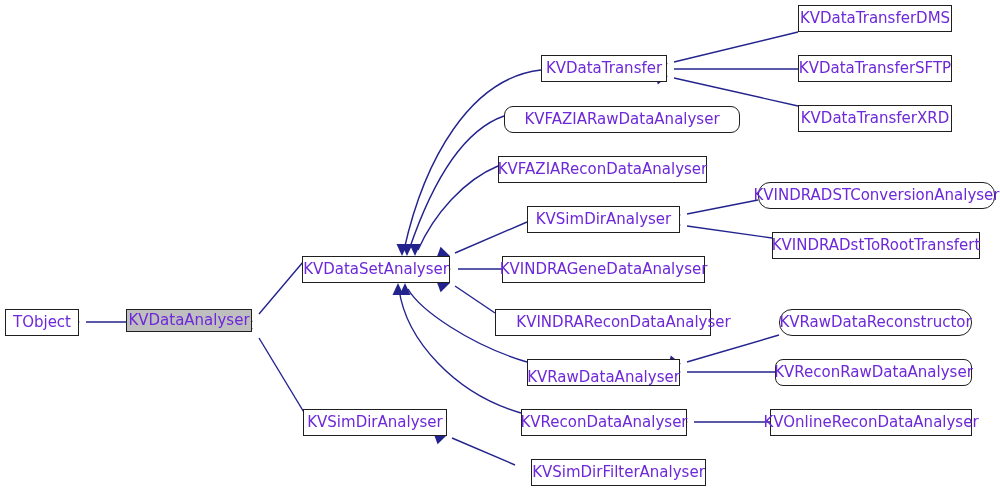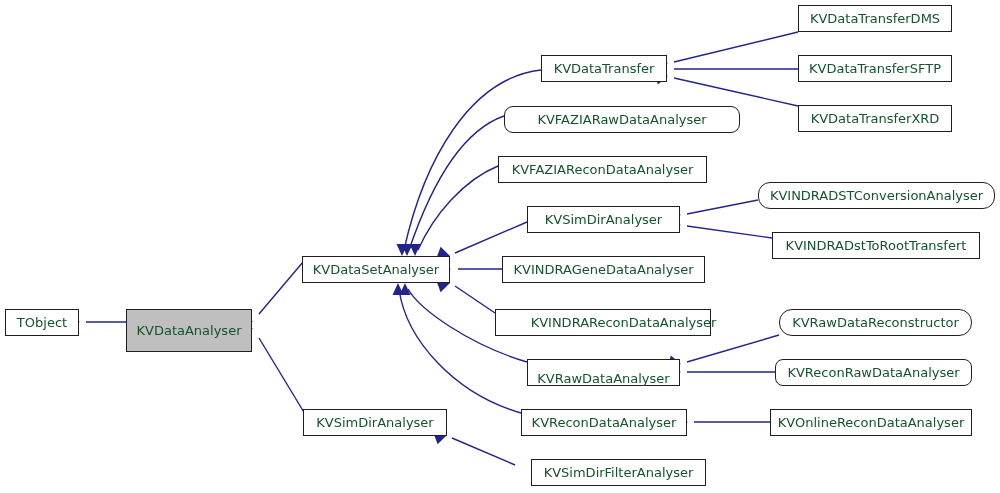--- a/index.html
+++ b/index.html
@@ -23,22 +23,22 @@
     top: 0;
     width: 1000px;
     height: 493px;
     pointer-events: none;
   }
   .node {
     position: absolute;
     box-sizing: border-box;
     border: 1px solid #1f1f1f;
     background: #ffffff;
-    color: #14532d;
-    font-size: 13px;
+    color: #6d28d9;
+    font-size: 15px;
     line-height: 1;
     display: flex;
     align-items: center;
     justify-content: center;
     white-space: nowrap;
     letter-spacing: 0px;
   }
   .node.highlight {
     background: #bfbfbf;
   }
@@ -90,21 +90,21 @@
       <polygon points="0,0 -12,-5.5 -12,5.5" fill="#23238e" transform="translate(681,215) rotate(360)"></polygon>
       <polygon points="0,0 -12,-5.5 -12,5.5" fill="#23238e" transform="translate(681,225) rotate(360)"></polygon>
       <polygon points="0,0 -12,-5.5 -12,5.5" fill="#23238e" transform="translate(681,364) rotate(375)"></polygon>
       <polygon points="0,0 -12,-5.5 -12,5.5" fill="#23238e" transform="translate(681,372) rotate(360)"></polygon>
       <polygon points="0,0 -12,-5.5 -12,5.5" fill="#23238e" transform="translate(688,422) rotate(360)"></polygon>
     </svg>
   <div id="node-layer">
       <div class="node" style="left: 5px; top: 309px; width: 74px; height: 27px;">
         <span class="label">TObject</span>
       </div>
-      <div class="node highlight" style="left: 126px; top: 309px; width: 126px; height: 43px;">
+      <div class="node highlight" style="left: 126px; top: 309px; width: 126px; height: 23px;">
         <span class="label">KVDataAnalyser</span>
       </div>
       <div class="node" style="left: 302px; top: 256px; width: 148px; height: 27px;">
         <span class="label">KVDataSetAnalyser</span>
       </div>
       <div class="node" style="left: 303px; top: 409px; width: 144px; height: 27px;">
         <span class="label">KVSimDirAnalyser</span>
       </div>
       <div class="node" style="left: 541px; top: 55px; width: 126px; height: 27px;">
         <span class="label">KVDataTransfer</span>

